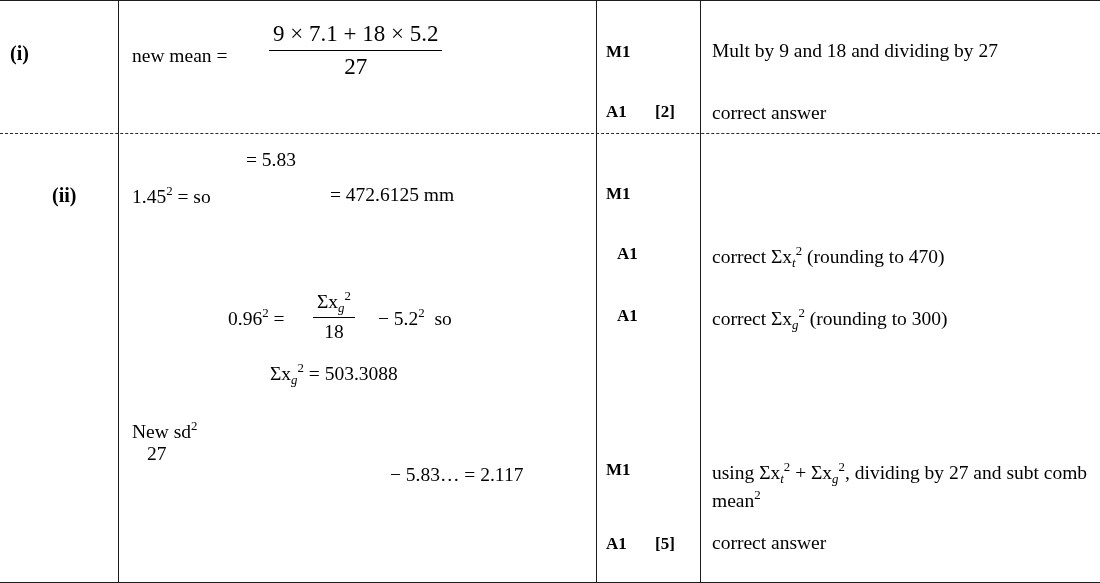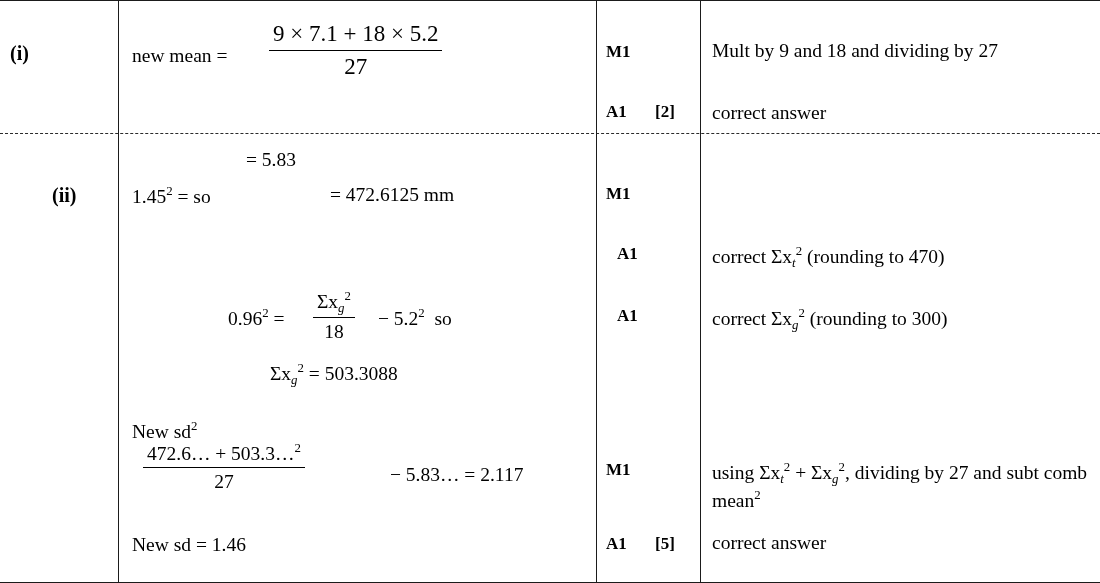--- a/index.html
+++ b/index.html
@@ -155,30 +155,28 @@
     <span>Σx</span><span class="sub">g</span><span class="sup">2</span>
     <span>= 503.3088</span>
   </div>
 
   <div class="t" style="left:132px; top:418px;">
     <span>New sd</span><span class="sup">2</span>
   </div>
 
   <div class="t" style="left:140px; top:440px;">
     <span class="frac">
-      <span class="num"><span>472.6…  + 503.3…</span><span class="sup">2</span></span>
       <span class="den">27</span>
     </span>
   </div>
 
   <div class="t" style="left:390px; top:463px;">
     <span>− 5.83…   = 2.117</span>
   </div>
 
-  <div class="t" style="left:132px; top:533px;">New sd = 1.46</div>
 
   <div class="t mark" style="left:606px; top:183px;">M1</div>
   <div class="t mark" style="left:617px; top:243px;">A1</div>
   <div class="t mark" style="left:617px; top:305px;">A1</div>
   <div class="t mark" style="left:606px; top:459px;">M1</div>
   <div class="t mark" style="left:606px; top:533px;">A1</div>
   <div class="t mark" style="left:655px; top:533px;">[5]</div>
 
 
   <div class="t comment" style="left:712px; top:243px;">

